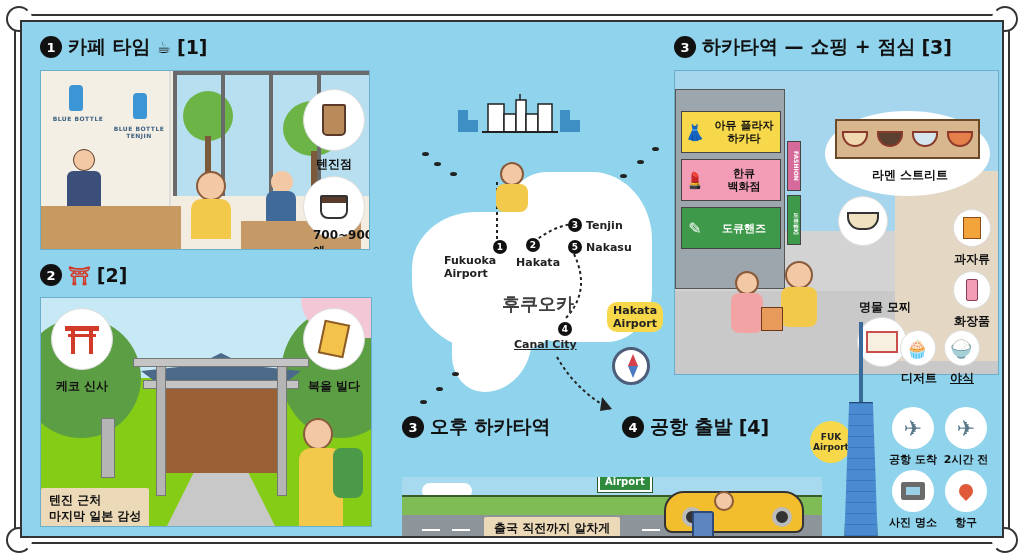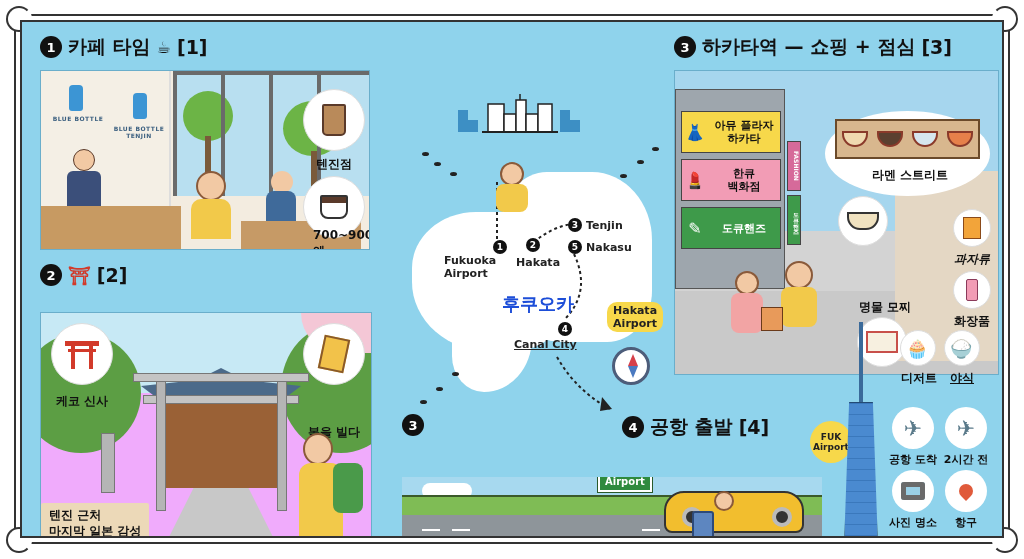--- a/index.html
+++ b/index.html
@@ -29,37 +29,37 @@
   .cafe-window { position: absolute; left: 132px; top: 0; width: 198px; height: 125px; background: #b8dff0; }
   .cafe-window .mullion { position: absolute; top: 0; width: 4px; height: 125px; background: #6a6a6a; }
   .tree { position: absolute; border-radius: 50%; background: #6cb446; }
   .trunk { position: absolute; width: 6px; background: #7a5a3a; }
   .bottle-logo { position: absolute; width: 14px; height: 26px; background: #3c95d4; border-radius: 4px 4px 3px 3px; }
   .bb-text { position: absolute; font-size: 6px; font-weight: bold; color: #3c6080; letter-spacing: .5px; text-align: center; }
   .counter { position: absolute; left: 0; top: 135px; width: 140px; height: 45px; background: #c79a62; }
   .table { position: absolute; background: #c69a66; }
 
   
-  #shrine { left: 18px; top: 290px; width: 332px; height: 230px; background: #f0abfc; }
+  #shrine { left: 18px; top: 275px; width: 332px; height: 230px; background: #84cc16; }
   .sky2 { position: absolute; left: 0; top: 0; width: 100%; height: 80px; background: #c7e9f5; }
   .forest { position: absolute; border-radius: 50%; background: #5c9e44; }
   .shrine-roof { position: absolute; left: 100px; top: 55px; width: 160px; height: 30px; background: #4b6a8a; clip-path: polygon(10% 100%, 0 60%, 35% 40%, 50% 0, 65% 40%, 100% 60%, 90% 100%); }
   .shrine-body { position: absolute; left: 115px; top: 85px; width: 130px; height: 90px; background: #9a6136; }
   .torii-post { position: absolute; width: 10px; background: #b5b5b5; border: 1px solid #777; }
   .torii-beam { position: absolute; height: 9px; background: #c4c4c4; border: 1px solid #777; }
   .path { position: absolute; left: 125px; top: 175px; width: 110px; height: 55px; background: #c8c8c8; clip-path: polygon(25% 0, 75% 0, 100% 100%, 0 100%); }
 
   
   #main-title { position: absolute; left: 385px; top: 30px; font-size: 30px; font-weight: bold; color: #111; letter-spacing: 1px; }
   .city-icon { position: absolute; left: 432px; top: 72px; width: 130px; height: 40px; }
   #map { position: absolute; left: 370px; top: 120px; width: 290px; height: 270px; }
   .land { position: absolute; background: #fff; }
   .map-label { position: absolute; font-size: 11px; font-weight: bold; color: #222; line-height: 13px; white-space: nowrap; }
   .map-num { position: absolute; width: 14px; height: 14px; border-radius: 50%; background: #111; color: #fff; font-size: 9px; display: flex; align-items: center; justify-content: center; font-weight: bold; }
-  .city-name { position: absolute; font-size: 18px; font-weight: bold; color: #1d4ed8; }
+  .city-name { position: absolute; font-size: 18px; font-weight: bold; color: #404040; }
   .station-pill { position: absolute; background: #f7d84a; border-radius: 10px; padding: 2px 6px; font-size: 11px; font-weight: bold; line-height: 13px; text-align: center; color: #222; }
   .compass { position: absolute; width: 38px; height: 38px; border-radius: 50%; border: 3px solid #4d5d7a; background: #fff; }
   .compass::before { content: ""; position: absolute; left: 13px; top: 4px; width: 0; height: 0; border-left: 5px solid transparent; border-right: 5px solid transparent; border-bottom: 12px solid #d6404a; }
   .compass::after { content: ""; position: absolute; left: 13px; top: 16px; width: 0; height: 0; border-left: 5px solid transparent; border-right: 5px solid transparent; border-top: 12px solid #4b7ac0; }
   .foot { position: absolute; width: 7px; height: 4px; background: #222; border-radius: 50%; }
 
   
   #shop { left: 652px; top: 48px; width: 325px; height: 305px; background: #d3d3d3; }
   .shop-sky { position: absolute; left: 0; top: 0; width: 100%; height: 160px; background: #a6d6ee; }
   .building { position: absolute; left: 0; top: 18px; width: 110px; height: 200px; background: #9ea6ad; border: 1px solid #555; }
@@ -173,21 +173,21 @@
         <span style="position:absolute; left:0; top:2px; width:34px; height:5px; background:#d23a2a;"></span>
         <span style="position:absolute; left:3px; top:10px; width:28px; height:3px; background:#d23a2a;"></span>
         <span style="position:absolute; left:6px; top:2px; width:4px; height:28px; background:#d23a2a;"></span>
         <span style="position:absolute; left:24px; top:2px; width:4px; height:28px; background:#d23a2a;"></span>
       </span>
     </div>
     <div class="bubble-label" style="left:10px; top:80px; width:62px;">케코 신사</div>
     <div class="bubble" style="left:262px; top:10px;">
       <span style="display:block; width:26px; height:34px; background:#f2c24a; border:2px solid #8a5a2a; transform:rotate(12deg);"></span>
     </div>
-    <div class="bubble-label" style="left:258px; top:80px; width:70px;margin-top:31px;">복을 빌다</div>
+    <div class="bubble-label" style="left:258px; top:80px; width:70px;">복을 빌다</div>
 
     <div style="position:absolute; left:262px; top:120px; width:30px; height:32px; border-radius:50%; background:#f2c9a4; border:2px solid #8a5a3a;"></div>
     <div style="position:absolute; left:258px; top:150px; width:44px; height:80px; background:#f2c94a; border-radius:12px 12px 0 0;"></div>
     <div style="position:absolute; left:292px; top:150px; width:30px; height:50px; background:#4a9a4a; border-radius:8px;"></div>
 
     <div class="tag" style="left:0; top:190px;">
       <div>텐진 근처</div>
       <div>마지막 일본 감성</div>
     </div>
   </div>
@@ -291,21 +291,21 @@
     </div>
     <div class="bubble-label" style="left:185px; top:96px; width:100px;">라멘 스트리트</div>
 
     <div class="bubble" style="left:163px; top:125px; width:50px; height:50px;">
       <span class="bowl" style="width:32px; height:18px; background:#f0e2c0; border-color:#333;"></span>
     </div>
 
     <div class="bubble" style="left:278px; top:138px; width:38px; height:38px;">
       <span style="display:block; width:18px; height:22px; background:#f2a43a; border:1px solid #8a4a1a;"></span>
     </div>
-    <div class="bubble-label" style="left:272px; top:180px; width:50px;font-style:italic;">과자류</div>
+    <div class="bubble-label" style="left:272px; top:180px; width:50px;">과자류</div>
     <div class="bubble" style="left:278px; top:200px; width:38px; height:38px;">
       <span style="display:block; width:12px; height:22px; background:#f29cb5; border:1px solid #8a3a5a; border-radius:2px;"></span>
     </div>
     <div class="bubble-label" style="left:272px; top:242px; width:50px;">화장품</div>
 
     <div class="bubble-label" style="left:175px; top:228px; width:70px;">명물 모찌</div>
     <div class="bubble" style="left:182px; top:246px; width:50px; height:50px;">
       <span style="display:block; width:32px; height:22px; background:#f7f0e0; border:2px solid #c8504a;"></span>
     </div>
 
@@ -320,20 +320,21 @@
     <span style="font-size:18px;">🧁</span>
   </div>
   <div class="bubble-label" style="left:872px; top:348px; width:50px;">디저트</div>
   <div class="bubble" style="left:922px; top:308px; width:36px; height:36px;">
     <span style="font-size:18px;">🍚</span>
   </div>
   <div class="bubble-label" style="left:918px; top:348px; width:44px;text-decoration:underline;">야식</div>
 
   <div class="sec-title" style="left:380px; top:392px;">
     <span class="num">3</span>
+    <span>오후 하카타역</span>
   </div>
   <div class="sec-title" style="left:600px; top:392px;">
     <span class="num">4</span>
     <span>공항 출발</span>
     <span class="ref">[4]</span>
   </div>
   <div class="fuk-badge">
     <div>
       <div>FUK</div>
       <div>Airport</div>
@@ -341,20 +342,21 @@
   </div>
 
   <div class="panel" id="airport-strip">
     <div style="position:absolute; left:20px; top:6px; width:50px; height:16px; background:#fff; border-radius:10px;"></div>
     <div class="hill"></div>
     <div class="road"></div>
     <div class="lane" style="left:20px;"></div>
     <div class="lane" style="left:50px;"></div>
     <div class="lane" style="left:240px;"></div>
     <div class="road-sign">Airport</div>
+    <div class="tag" style="left:82px; top:40px; padding:3px 10px;">출국 직전까지 알차게</div>
     <div class="taxi"></div>
     <div class="wheel" style="left:280px;"></div>
     <div class="wheel" style="left:370px;"></div>
     <div class="suitcase"></div>
     <div style="position:absolute; left:312px; top:14px; width:20px; height:20px; border-radius:50%; background:#f2c9a4; border:2px solid #8a5a3a;"></div>
   </div>
 
   <div class="tower">
     <div class="spire"></div>
     <div class="shaft"></div>

